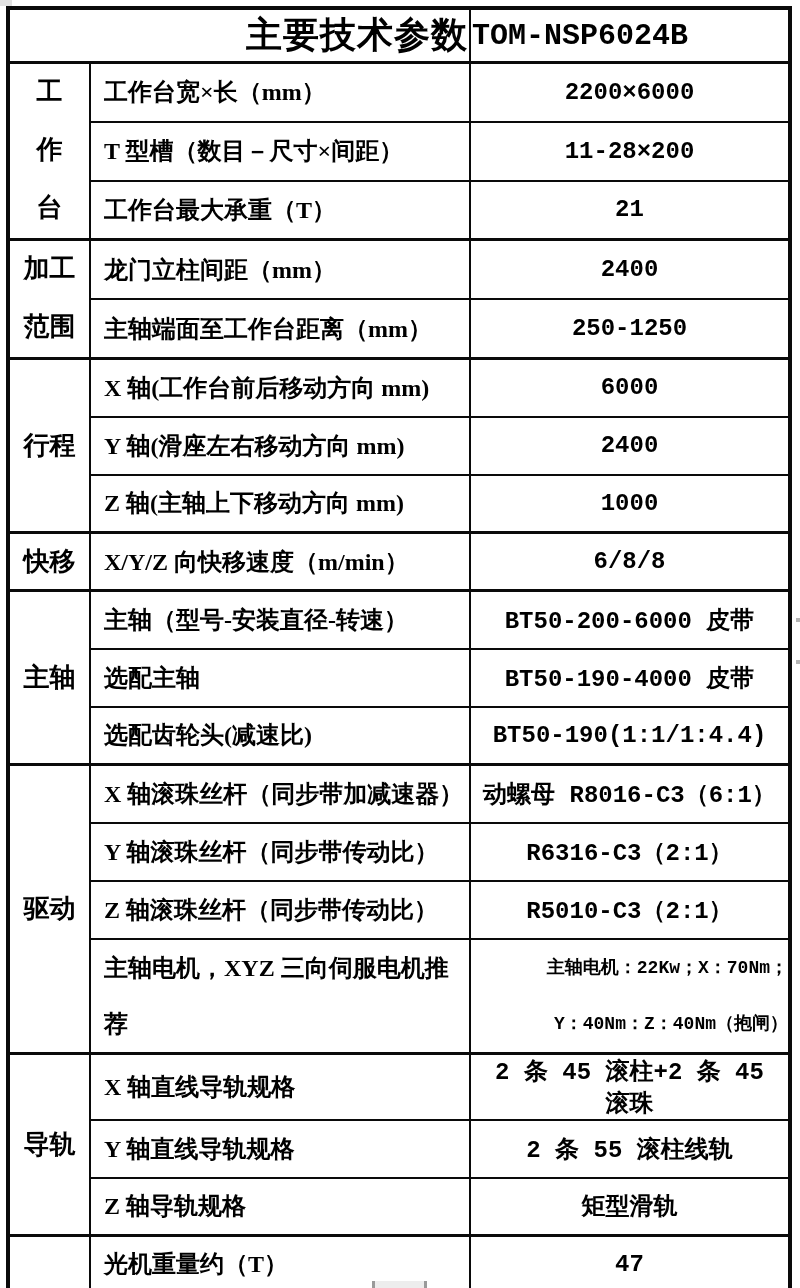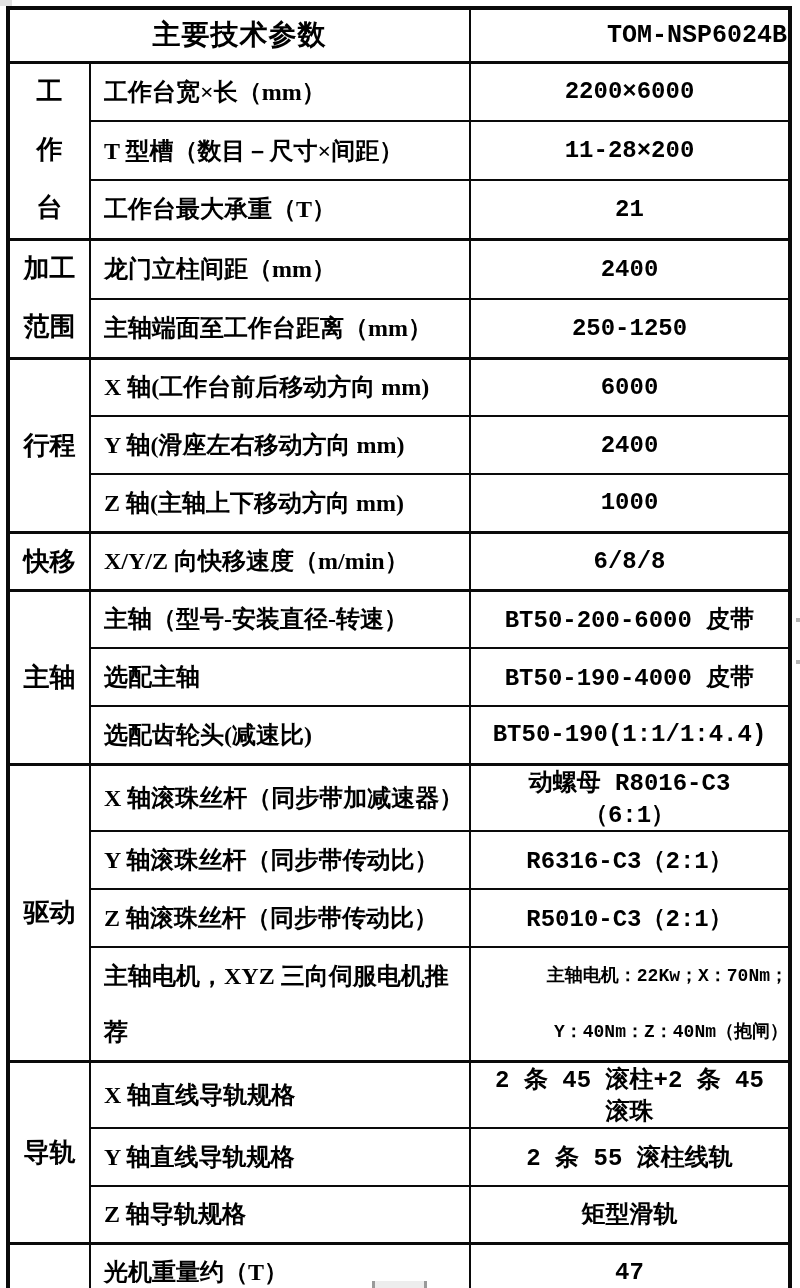--- a/index.html
+++ b/index.html
@@ -18,25 +18,25 @@
     border:2px solid #0a0a0a;
     vertical-align:middle;
     font-weight:bold;
     overflow:hidden;
   }
   tr.h{height:54px;}
   tr.r{height:58px;}
   tr.tall{height:112px;}
   
   tr.sec td{border-top-width:3px;}
-  td.h-left{text-align:center;font-size:28px;letter-spacing:1px;}
-  td.h-right{text-align:right;font-size:25px;}
+  td.h-left{text-align:right;font-size:36px;letter-spacing:1px;}
+  td.h-right{text-align:left;font-size:30px;}
   td.group{text-align:center;font-size:26px;padding:0;}
   td.param{text-align:left;padding:0 4px 0 13px;font-size:24px;line-height:28px;font-family:Liberation Serif, serif;}
-  td.value{text-align:center;font-size:24px;padding:0 18px;}
+  td.value{text-align:center;font-size:24px;padding:0 6px;}
   .g-line{display:block;height:58px;line-height:58px;}
   tr.tall td.param{line-height:56px;padding-top:0;padding-bottom:0;word-break:break-all;}
   td.tall-value{padding:0;}
   .v-line{display:block;height:56px;line-height:56px;font-size:18px;text-align:right;}
   
   .corner-artifact{
     position:absolute;left:0;top:0;width:12px;height:6px;
     background:#d6d6d6;opacity:.7;
   }
   .scroll-handle{

